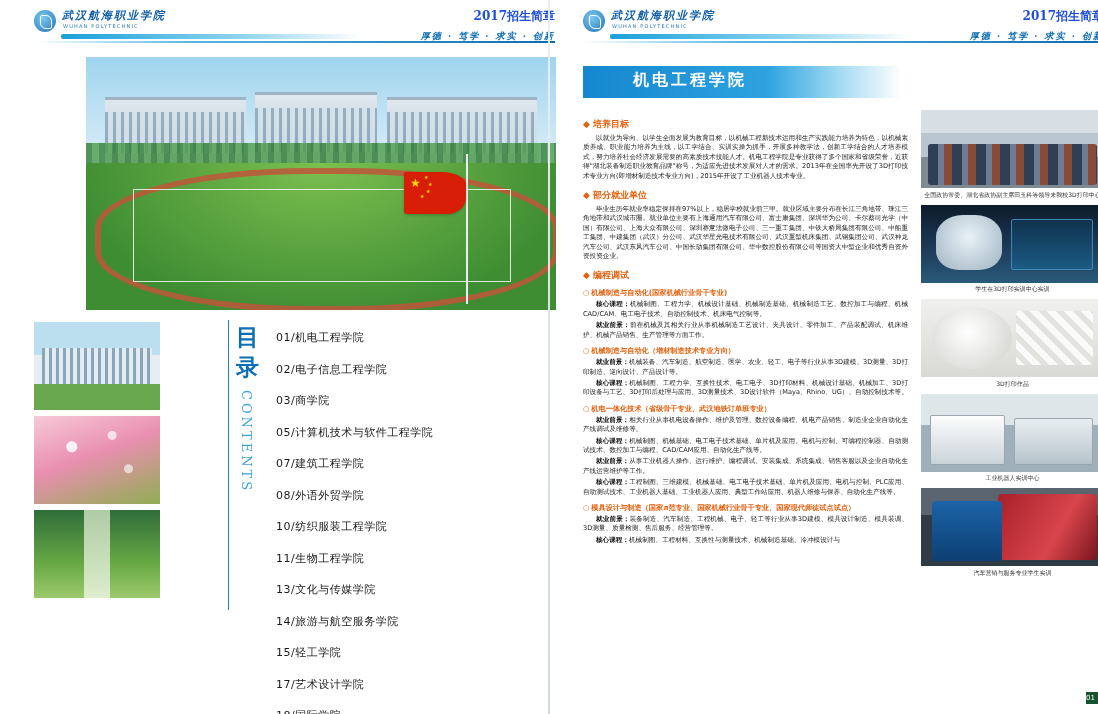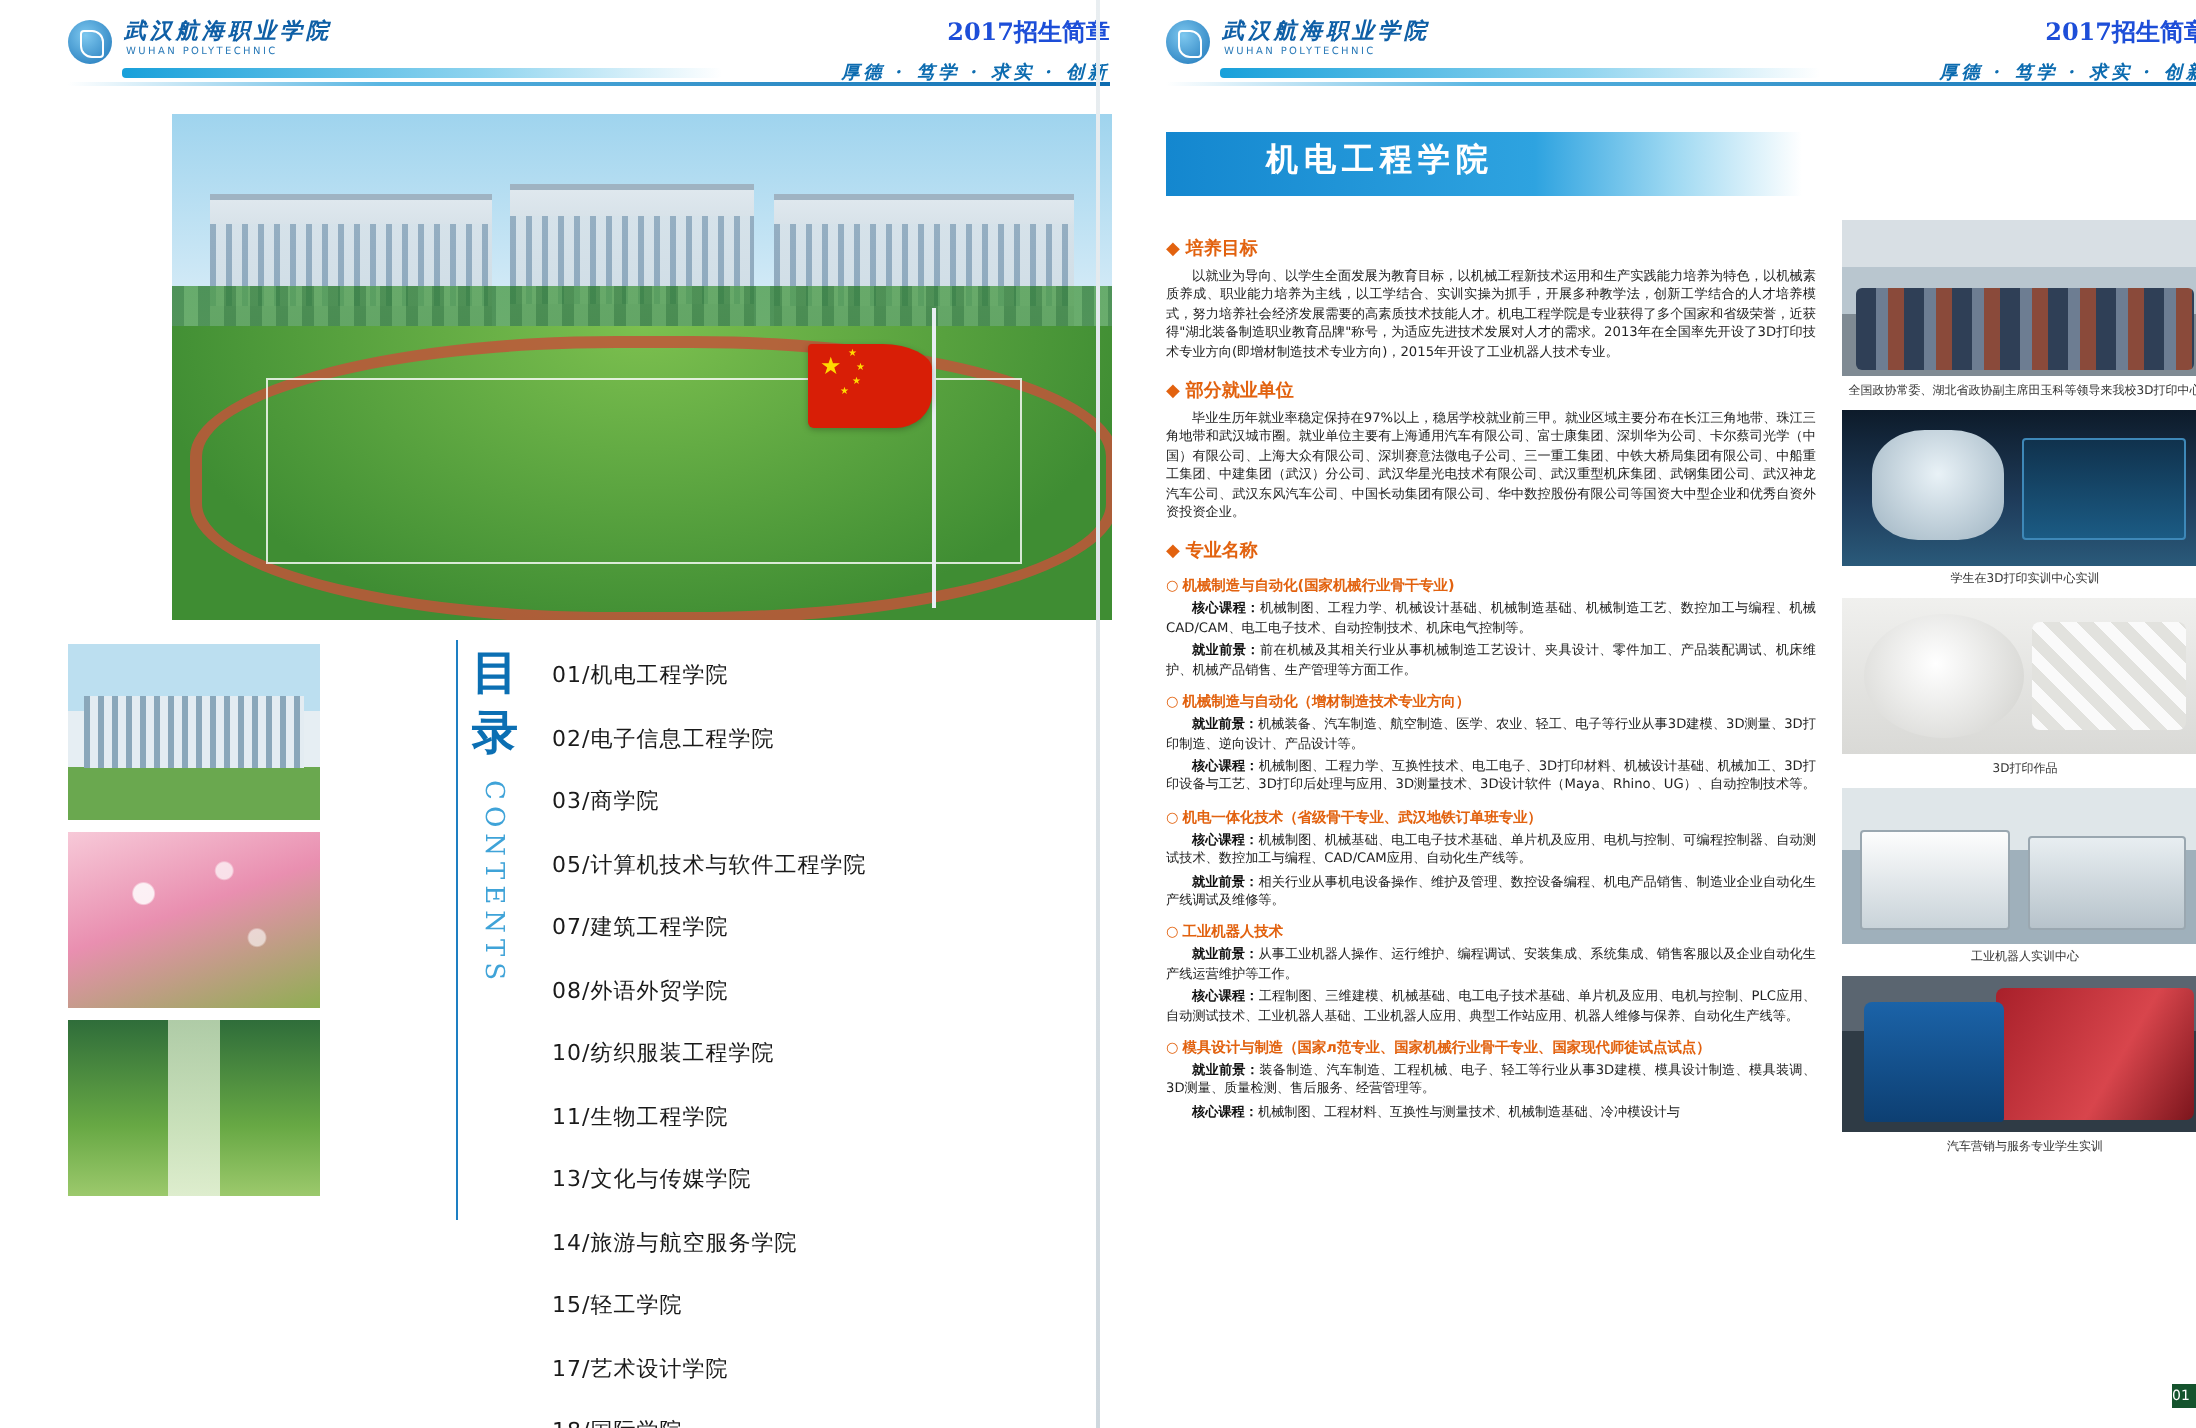--- a/index.html
+++ b/index.html
@@ -205,44 +205,41 @@
         <span class="dia">◆</span><span>培养目标</span>
       </div>
       <div class="para">以就业为导向、以学生全面发展为教育目标，以机械工程新技术运用和生产实践能力培养为特色，以机械素质养成、职业能力培养为主线，以工学结合、实训实操为抓手，开展多种教学法，创新工学结合的人才培养模式，努力培养社会经济发展需要的高素质技术技能人才。机电工程学院是专业获得了多个国家和省级荣誉，近获得"湖北装备制造职业教育品牌"称号，为适应先进技术发展对人才的需求。2013年在全国率先开设了3D打印技术专业方向(即增材制造技术专业方向)，2015年开设了工业机器人技术专业。</div>
 
       <div class="sec-head">
         <span class="dia">◆</span><span>部分就业单位</span>
       </div>
       <div class="para">毕业生历年就业率稳定保持在97%以上，稳居学校就业前三甲。就业区域主要分布在长江三角地带、珠江三角地带和武汉城市圈。就业单位主要有上海通用汽车有限公司、富士康集团、深圳华为公司、卡尔蔡司光学（中国）有限公司、上海大众有限公司、深圳赛意法微电子公司、三一重工集团、中铁大桥局集团有限公司、中船重工集团、中建集团（武汉）分公司、武汉华星光电技术有限公司、武汉重型机床集团、武钢集团公司、武汉神龙汽车公司、武汉东风汽车公司、中国长动集团有限公司、华中数控股份有限公司等国资大中型企业和优秀自资外资投资企业。</div>
 
       <div class="sec-head">
-        <span class="dia">◆</span><span>专业名称</span>
+        <span class="dia">◆</span><span>编程调试</span>
       </div>
 
       <div class="sub-head">
         <span class="cir">○</span><span>机械制造与自动化(国家机械行业骨干专业)</span>
       </div>
       <div class="para"><span class="lab">核心课程：</span><span>机械制图、工程力学、机械设计基础、机械制造基础、机械制造工艺、数控加工与编程、机械CAD/CAM、电工电子技术、自动控制技术、机床电气控制等。</span></div>
       <div class="para"><span class="lab">就业前景：</span><span>前在机械及其相关行业从事机械制造工艺设计、夹具设计、零件加工、产品装配调试、机床维护、机械产品销售、生产管理等方面工作。</span></div>
 
       <div class="sub-head">
         <span class="cir">○</span><span>机械制造与自动化（增材制造技术专业方向）</span>
       </div>
       <div class="para"><span class="lab">就业前景：</span><span>机械装备、汽车制造、航空制造、医学、农业、轻工、电子等行业从事3D建模、3D测量、3D打印制造、逆向设计、产品设计等。</span></div>
       <div class="para"><span class="lab">核心课程：</span><span>机械制图、工程力学、互换性技术、电工电子、3D打印材料、机械设计基础、机械加工、3D打印设备与工艺、3D打印后处理与应用、3D测量技术、3D设计软件（Maya、Rhino、UG）、自动控制技术等。</span></div>
 
       <div class="sub-head">
         <span class="cir">○</span><span>机电一体化技术（省级骨干专业、武汉地铁订单班专业）</span>
       </div>
+      <div class="para"><span class="lab">就业前景：</span><span>相关行业从事机电设备操作、维护及管理、数控设备编程、机电产品销售、制造业企业自动化生产线调试及维修等。</span></div>
       <div class="para"><span class="lab">核心课程：</span><span>机械制图、机械基础、电工电子技术基础、单片机及应用、电机与控制、可编程控制器、自动测试技术、数控加工与编程、CAD/CAM应用、自动化生产线等。</span></div>
-      <div class="para"><span class="lab">就业前景：</span><span>相关行业从事机电设备操作、维护及管理、数控设备编程、机电产品销售、制造业企业自动化生产线调试及维修等。</span></div>
-
-      <div class="sub-head">
-        <span class="cir">○</span><span>工业机器人技术</span>
-      </div>
+
       <div class="para"><span class="lab">就业前景：</span><span>从事工业机器人操作、运行维护、编程调试、安装集成、系统集成、销售客服以及企业自动化生产线运营维护等工作。</span></div>
       <div class="para"><span class="lab">核心课程：</span><span>工程制图、三维建模、机械基础、电工电子技术基础、单片机及应用、电机与控制、PLC应用、自动测试技术、工业机器人基础、工业机器人应用、典型工作站应用、机器人维修与保养、自动化生产线等。</span></div>
 
       <div class="sub-head">
         <span class="cir">○</span><span>模具设计与制造（国家л范专业、国家机械行业骨干专业、国家现代师徒试点试点）</span>
       </div>
       <div class="para"><span class="lab">就业前景：</span><span>装备制造、汽车制造、工程机械、电子、轻工等行业从事3D建模、模具设计制造、模具装调、3D测量、质量检测、售后服务、经营管理等。</span></div>
       <div class="para"><span class="lab">核心课程：</span><span>机械制图、工程材料、互换性与测量技术、机械制造基础、冷冲模设计与</span></div>
     </div>
 

